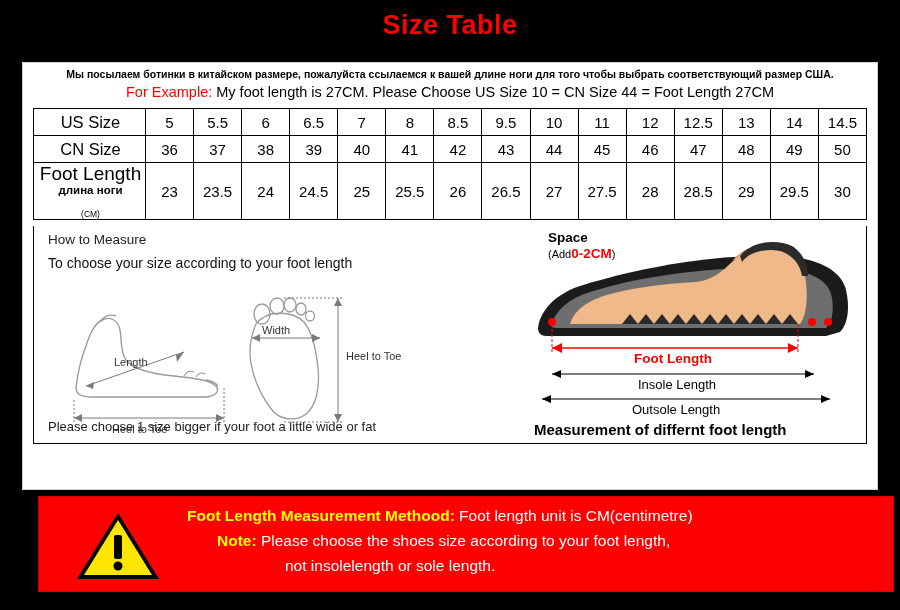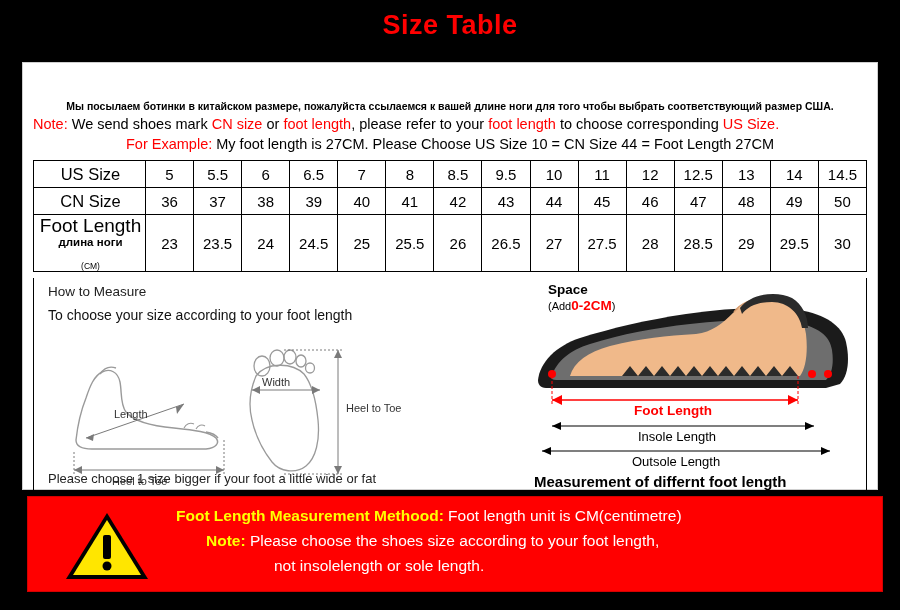--- a/index.html
+++ b/index.html
@@ -33,21 +33,20 @@
     background: #ffffff;
     border: 1px solid #cfcfcf;
   }
   .ru-line {
     font-size: 10.5px;
     font-weight: bold;
     color: #000;
     text-align: center;
     padding: 5px 6px 2px 6px;
     letter-spacing: 0px;
-    margin-top: 32px;
   }
   .note-line {
     font-size: 14.5px;
     padding: 1px 10px 0 10px;
     color: #000;
     line-height: 19px;
   }
   .note-line .red { color: #ff0000; }
   .note-line .lbl { color: #ff0000; font-weight: normal; }
   .ex-line {
@@ -146,21 +145,21 @@
     left: 112px; top: 151px;
   }
   .lbl-ol {
     position: absolute; color: #000; font-size: 13px;
     left: 106px; top: 176px;
   }
 
   
   .footer {
     position: absolute;
-    left: 27px; top: 496px;
+    left: 38px; top: 496px;
     width: 856px; height: 96px;
     background: #ff0000;
     border: 1px solid #d40000;
   }
   .warn {
     position: absolute; left: 36px; top: 12px;
     width: 86px; height: 74px;
   }
   .f-line1 {
     position: absolute; left: 148px; top: 10px;
@@ -182,30 +181,20 @@
 <body>
 
 <div class="page">
 
   <div class="title">Size Table</div>
 
   <div class="white-panel">
 
     <div class="ru-line">Мы посылаем ботинки в китайском размере, пожалуйста ссылаемся к вашей длине ноги для того чтобы выбрать соответствующий размер США.</div>
 
-    <div class="note-line">
-      <span class="lbl">Note:</span>
-      <span>We send shoes mark</span>
-      <span class="red">CN size</span>
-      <span>or</span>
-      <span class="red">foot length</span><span>, please refer to your</span>
-      <span class="red">foot length</span>
-      <span>to choose corresponding</span>
-      <span class="red">US Size.</span>
-    </div>
 
     <div class="ex-line">
       <span>For Example:</span>
       <span class="blk">My foot length is 27CM. Please Choose US Size 10 = CN Size 44 = Foot Length 27CM</span>
     </div>
 
     <table class="sizes">
       <tbody>
         <tr>
           <td class="hdr">US Size</td>

